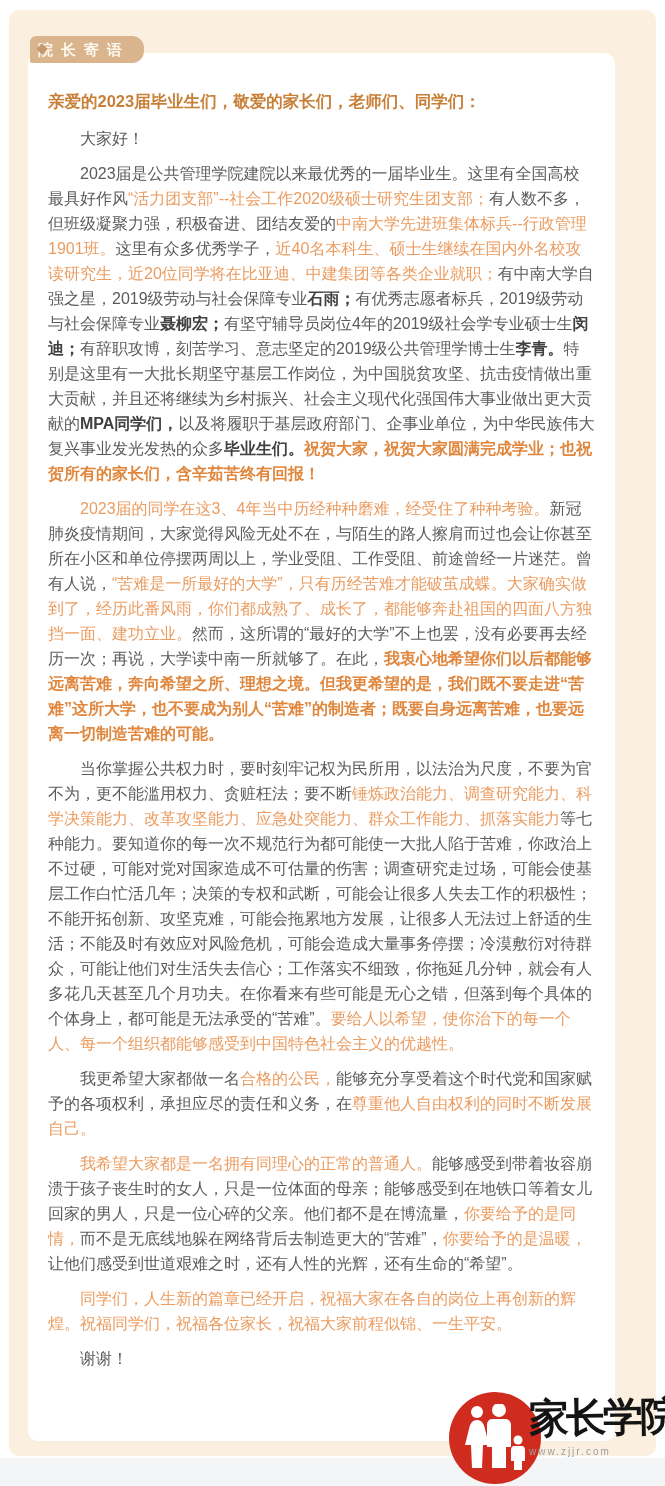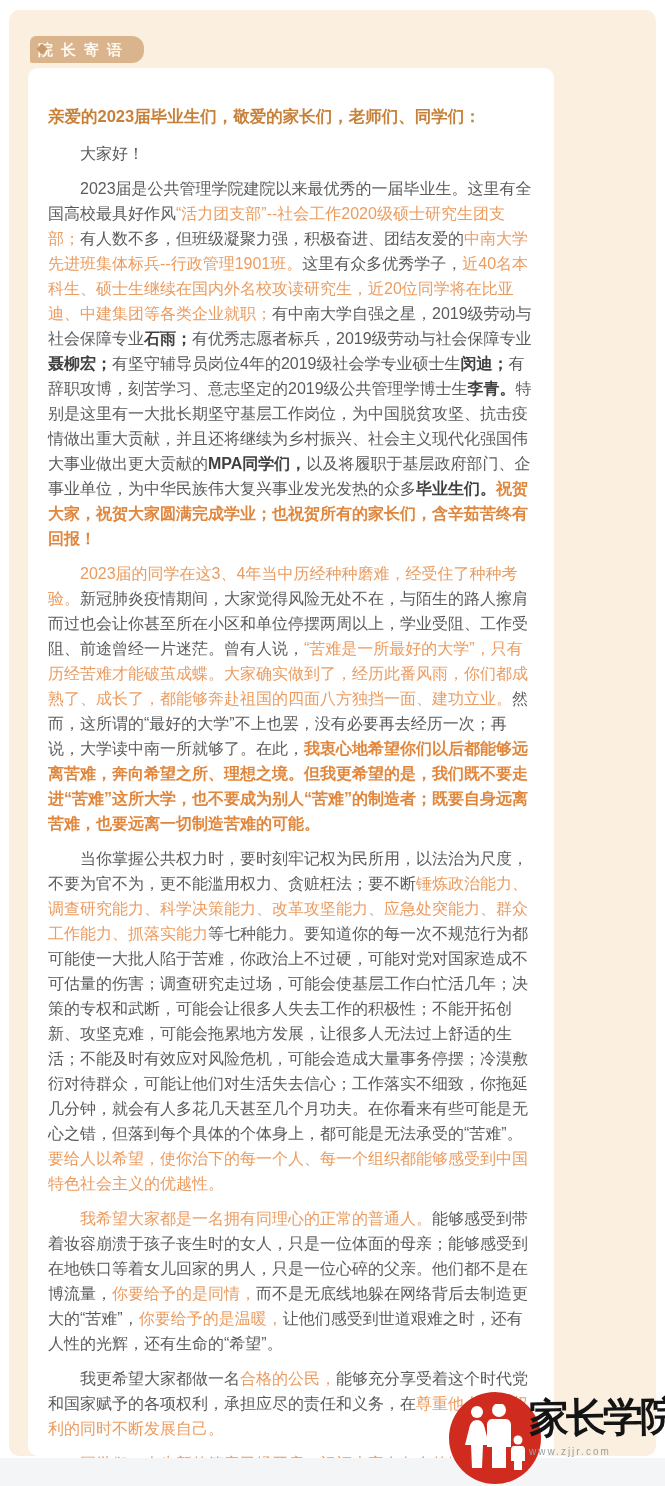--- a/index.html
+++ b/index.html
@@ -6,21 +6,21 @@
   body{
     width:665px;height:1486px;position:relative;overflow:hidden;
     background:var(--page-bg,#ffffff);
     font-family:"Liberation Sans","DejaVu Sans",sans-serif;
   }
   .panel{
     position:absolute;left:9px;top:10px;width:647px;height:1446px;
     background:var(--panel-bg,#fbf0e0);border-radius:10px;
   }
   .card{
-    position:absolute;left:19px;top:58px;width:526px;height:1388px;
+    position:absolute;left:19px;top:43px;width:587px;height:1388px;
     background:var(--card-bg,#ffffff);border-radius:10px;
   }
   .badge{
     position:absolute;left:21px;top:26px;height:27px;line-height:27px;
     padding:0 14px 0 8px;background:var(--badge-bg,#d9b48c);
     border-radius:6px 12px 12px 2px;
     color:var(--badge-text,#fdf8f0);font-size:15px;font-weight:bold;
     letter-spacing:8px;z-index:3;
   }
   .badge::before{
@@ -67,22 +67,22 @@
     <span>院长寄语</span>
   </div>
   <div class="card">
     <div class="card-inner">
       <div class="salutation">亲爱的2023届毕业生们，敬爱的家长们，老师们、同学们：</div>
       <div>
           <p class="para"><span class="r-n">大家好！</span></p>
           <p class="para"><span class="r-n">2023届是公共管理学院建院以来最优秀的一届毕业生。这里有全国高校最具好作风</span><span class="r-o">“活力团支部”--社会工作2020级硕士研究生团支部；</span><span class="r-n">有人数不多，但班级凝聚力强，积极奋进、团结友爱的</span><span class="r-o">中南大学先进班集体标兵--行政管理1901班。</span><span class="r-n">这里有众多优秀学子，</span><span class="r-o">近40名本科生、硕士生继续在国内外名校攻读研究生，近20位同学将在比亚迪、中建集团等各类企业就职；</span><span class="r-n">有中南大学自强之星，2019级劳动与社会保障专业</span><span class="r-b">石雨；</span><span class="r-n">有优秀志愿者标兵，2019级劳动与社会保障专业</span><span class="r-b">聂柳宏；</span><span class="r-n">有坚守辅导员岗位4年的2019级社会学专业硕士生</span><span class="r-b">闵迪；</span><span class="r-n">有辞职攻博，刻苦学习、意志坚定的2019级公共管理学博士生</span><span class="r-b">李青。</span><span class="r-n">特别是这里有一大批长期坚守基层工作岗位，为中国脱贫攻坚、抗击疫情做出重大贡献，并且还将继续为乡村振兴、社会主义现代化强国伟大事业做出更大贡献的</span><span class="r-b">MPA同学们，</span><span class="r-n">以及将履职于基层政府部门、企事业单位，为中华民族伟大复兴事业发光发热的众多</span><span class="r-b">毕业生们。</span><span class="r-ob">祝贺大家，祝贺大家圆满完成学业；也祝贺所有的家长们，含辛茹苦终有回报！</span></p>
           <p class="para"><span class="r-o">2023届的同学在这3、4年当中历经种种磨难，经受住了种种考验。</span><span class="r-n">新冠肺炎疫情期间，大家觉得风险无处不在，与陌生的路人擦肩而过也会让你甚至所在小区和单位停摆两周以上，学业受阻、工作受阻、前途曾经一片迷茫。曾有人说，</span><span class="r-o">“苦难是一所最好的大学”，只有历经苦难才能破茧成蝶。大家确实做到了，经历此番风雨，你们都成熟了、成长了，都能够奔赴祖国的四面八方独挡一面、建功立业。</span><span class="r-n">然而，这所谓的“最好的大学”不上也罢，没有必要再去经历一次；再说，大学读中南一所就够了。在此，</span><span class="r-ob">我衷心地希望你们以后都能够远离苦难，奔向希望之所、理想之境。但我更希望的是，我们既不要走进“苦难”这所大学，也不要成为别人“苦难”的制造者；既要自身远离苦难，也要远离一切制造苦难的可能。</span></p>
           <p class="para"><span class="r-n">当你掌握公共权力时，要时刻牢记权为民所用，以法治为尺度，不要为官不为，更不能滥用权力、贪赃枉法；要不断</span><span class="r-o">锤炼政治能力、调查研究能力、科学决策能力、改革攻坚能力、应急处突能力、群众工作能力、抓落实能力</span><span class="r-n">等七种能力。要知道你的每一次不规范行为都可能使一大批人陷于苦难，你政治上不过硬，可能对党对国家造成不可估量的伤害；调查研究走过场，可能会使基层工作白忙活几年；决策的专权和武断，可能会让很多人失去工作的积极性；不能开拓创新、攻坚克难，可能会拖累地方发展，让很多人无法过上舒适的生活；不能及时有效应对风险危机，可能会造成大量事务停摆；冷漠敷衍对待群众，可能让他们对生活失去信心；工作落实不细致，你拖延几分钟，就会有人多花几天甚至几个月功夫。在你看来有些可能是无心之错，但落到每个具体的个体身上，都可能是无法承受的“苦难”。</span><span class="r-o">要给人以希望，使你治下的每一个人、每一个组织都能够感受到中国特色社会主义的优越性。</span></p>
+          <p class="para"><span class="r-n">我更希望大家都做一名</span><span class="r-o">合格的公民，</span><span class="r-n">能够充分享受着这个时代党和国家赋予的各项权利，承担应尽的责任和义务，在</span><span class="r-o">尊重他人自由权利的同时不断发展自己。</span></p>
           <p class="para"><span class="r-o">我希望大家都是一名拥有同理心的正常的普通人。</span><span class="r-n">能够感受到带着妆容崩溃于孩子丧生时的女人，只是一位体面的母亲；能够感受到在地铁口等着女儿回家的男人，只是一位心碎的父亲。他们都不是在博流量，</span><span class="r-o">你要给予的是同情，</span><span class="r-n">而不是无底线地躲在网络背后去制造更大的“苦难”，</span><span class="r-o">你要给予的是温暖，</span><span class="r-n">让他们感受到世道艰难之时，还有人性的光辉，还有生命的“希望”。</span></p>
-          <p class="para"><span class="r-n">我更希望大家都做一名</span><span class="r-o">合格的公民，</span><span class="r-n">能够充分享受着这个时代党和国家赋予的各项权利，承担应尽的责任和义务，在</span><span class="r-o">尊重他人自由权利的同时不断发展自己。</span></p>
           <p class="para"><span class="r-o">同学们，人生新的篇章已经开启，祝福大家在各自的岗位上再创新的辉煌。祝福同学们，祝福各位家长，祝福大家前程似锦、一生平安。</span></p>
           <p class="para"><span class="r-n">谢谢！</span></p>
         </div>
 
     </div>
   </div>
 </div>
 
 <div class="footer-strip"></div>
 

